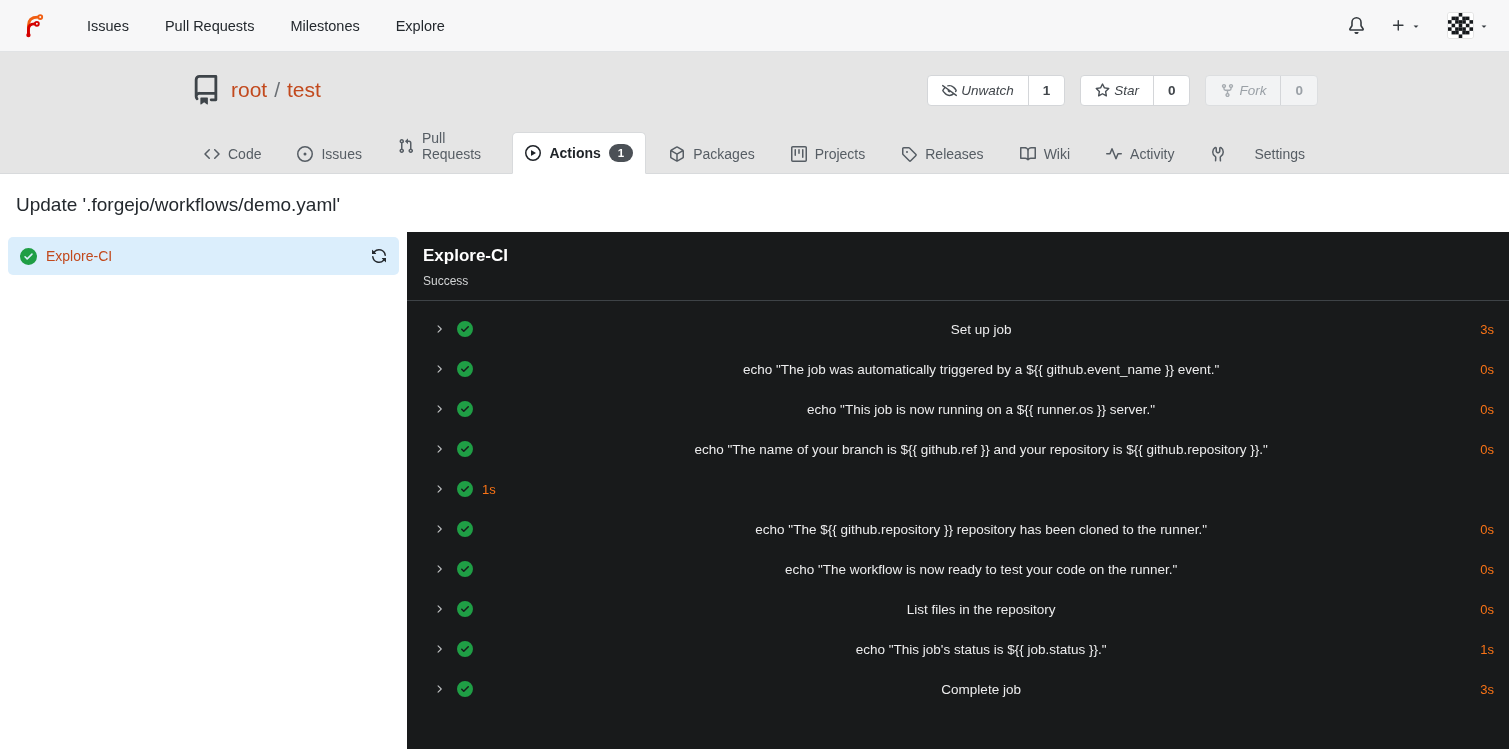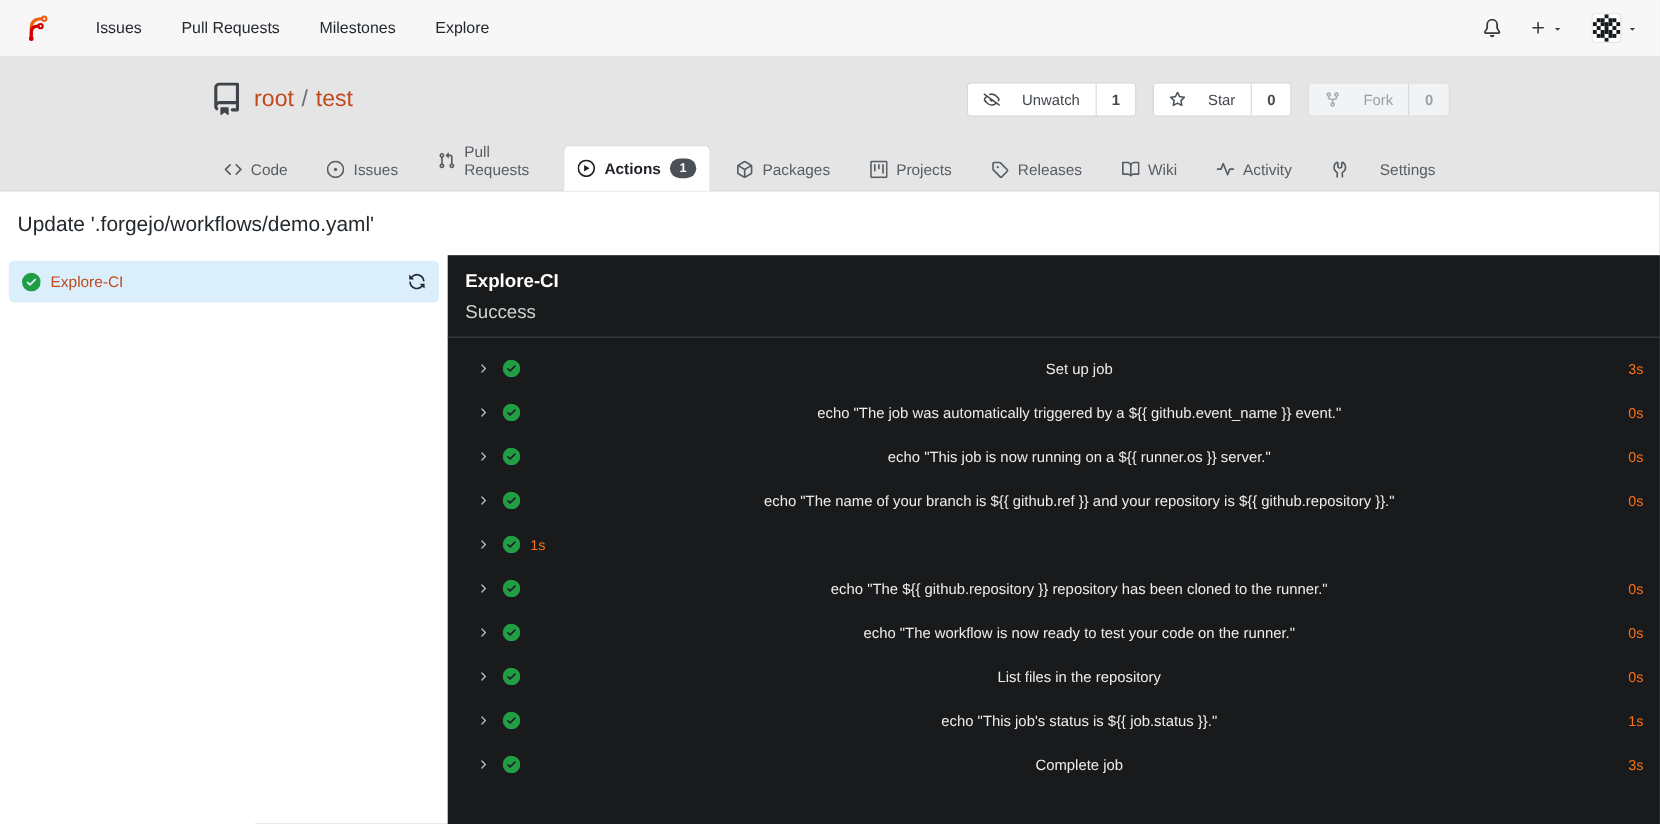--- a/index.html
+++ b/index.html
@@ -31,21 +31,21 @@
   .repo-title-row { display: flex; align-items: center; height: 44px; }
   .repo-icon { color: #3e4449; margin-right: 10px; }
   .repo-title { font-size: 21px; }
   .repo-link { color: #c2491d; }
   .repo-sep { color: #6a6f74; margin: 0 7px; font-size: 21px; }
   .repo-buttons { margin-left: auto; display: flex; gap: 15px; }
   .btn-group {
     display: flex; align-items: stretch; background: #fff; border: 1px solid #d4d6d9;
     border-radius: 4px; overflow: hidden; font-size: 13.5px; color: #41464b;
   }
-  .btn-group .seg { display: flex; align-items: center; gap: 20px; padding: 7px 14px; cursor: pointer; }
+  .btn-group .seg { display: flex; align-items: center; gap: 4px; padding: 7px 14px; cursor: pointer; font-style: italic; }
   .btn-group .count { border-left: 1px solid #d4d6d9; font-weight: 700; padding: 7px 14px; display:flex; align-items:center; }
   .btn-group.disabled { background: #f2f3f4; color: #9aa0a6; border-color: #dcdee0; }
   .btn-group.disabled .seg { cursor: default; }
   .btn-ico { display: flex; color: #4b5157; }
   .btn-group.disabled .btn-ico { color: #a7acb1; }
 
   .repo-tabs { display: flex; align-items: flex-end; margin-top: 6px; gap: 10px; }
   .tab {
     display: flex; align-items: center; gap: 8px; padding: 11px 12px;
     color: #565d64; font-size: 14px; border: 1px solid transparent; border-bottom: none; justify-content: center;
@@ -74,21 +74,21 @@
     background: #dbeefc; border-radius: 5px; cursor: pointer;
   }
   .job-name { color: #c2491d; font-size: 14px; flex: 1; }
   .job-status-ico { display: flex; color: #1f9e45; }
   .job-rerun { display: flex; color: #24292e; cursor: pointer; }
 
   
   .run-panel { flex: 1; background: #181a1b; color: #eaebec; display: flex; flex-direction: column; min-width: 0; }
   .run-header { padding: 14px 16px 12px; border-bottom: 1px solid #3e4347; }
   .run-job-title { font-size: 17px; font-weight: 600; color: #ffffff; }
-  .run-status { font-size: 17px; color: #d2d4d5; margin-top: 8px; }
+  .run-status { font-size: 12px; color: #d2d4d5; margin-top: 8px; }
   .steps { padding: 8px 0; overflow: hidden; text-align: center; }
   .step-row { display: flex; align-items: center; height: 40px; padding: 0 15px 0 26px; cursor: pointer; }
   .step-chevron { display: flex; color: #bfc1c3; margin-right: 12px; }
   .step-check { display: flex; color: #1f9e45; margin-right: 9px; }
   .step-name { flex: 1; font-size: 13.5px; color: #ededee; white-space: nowrap; overflow: hidden; text-overflow: ellipsis; }
   .step-duration { font-size: 13px; color: #f97316; margin-left: 0; }
 
   svg { display: block; }
 </style>
 </head>

